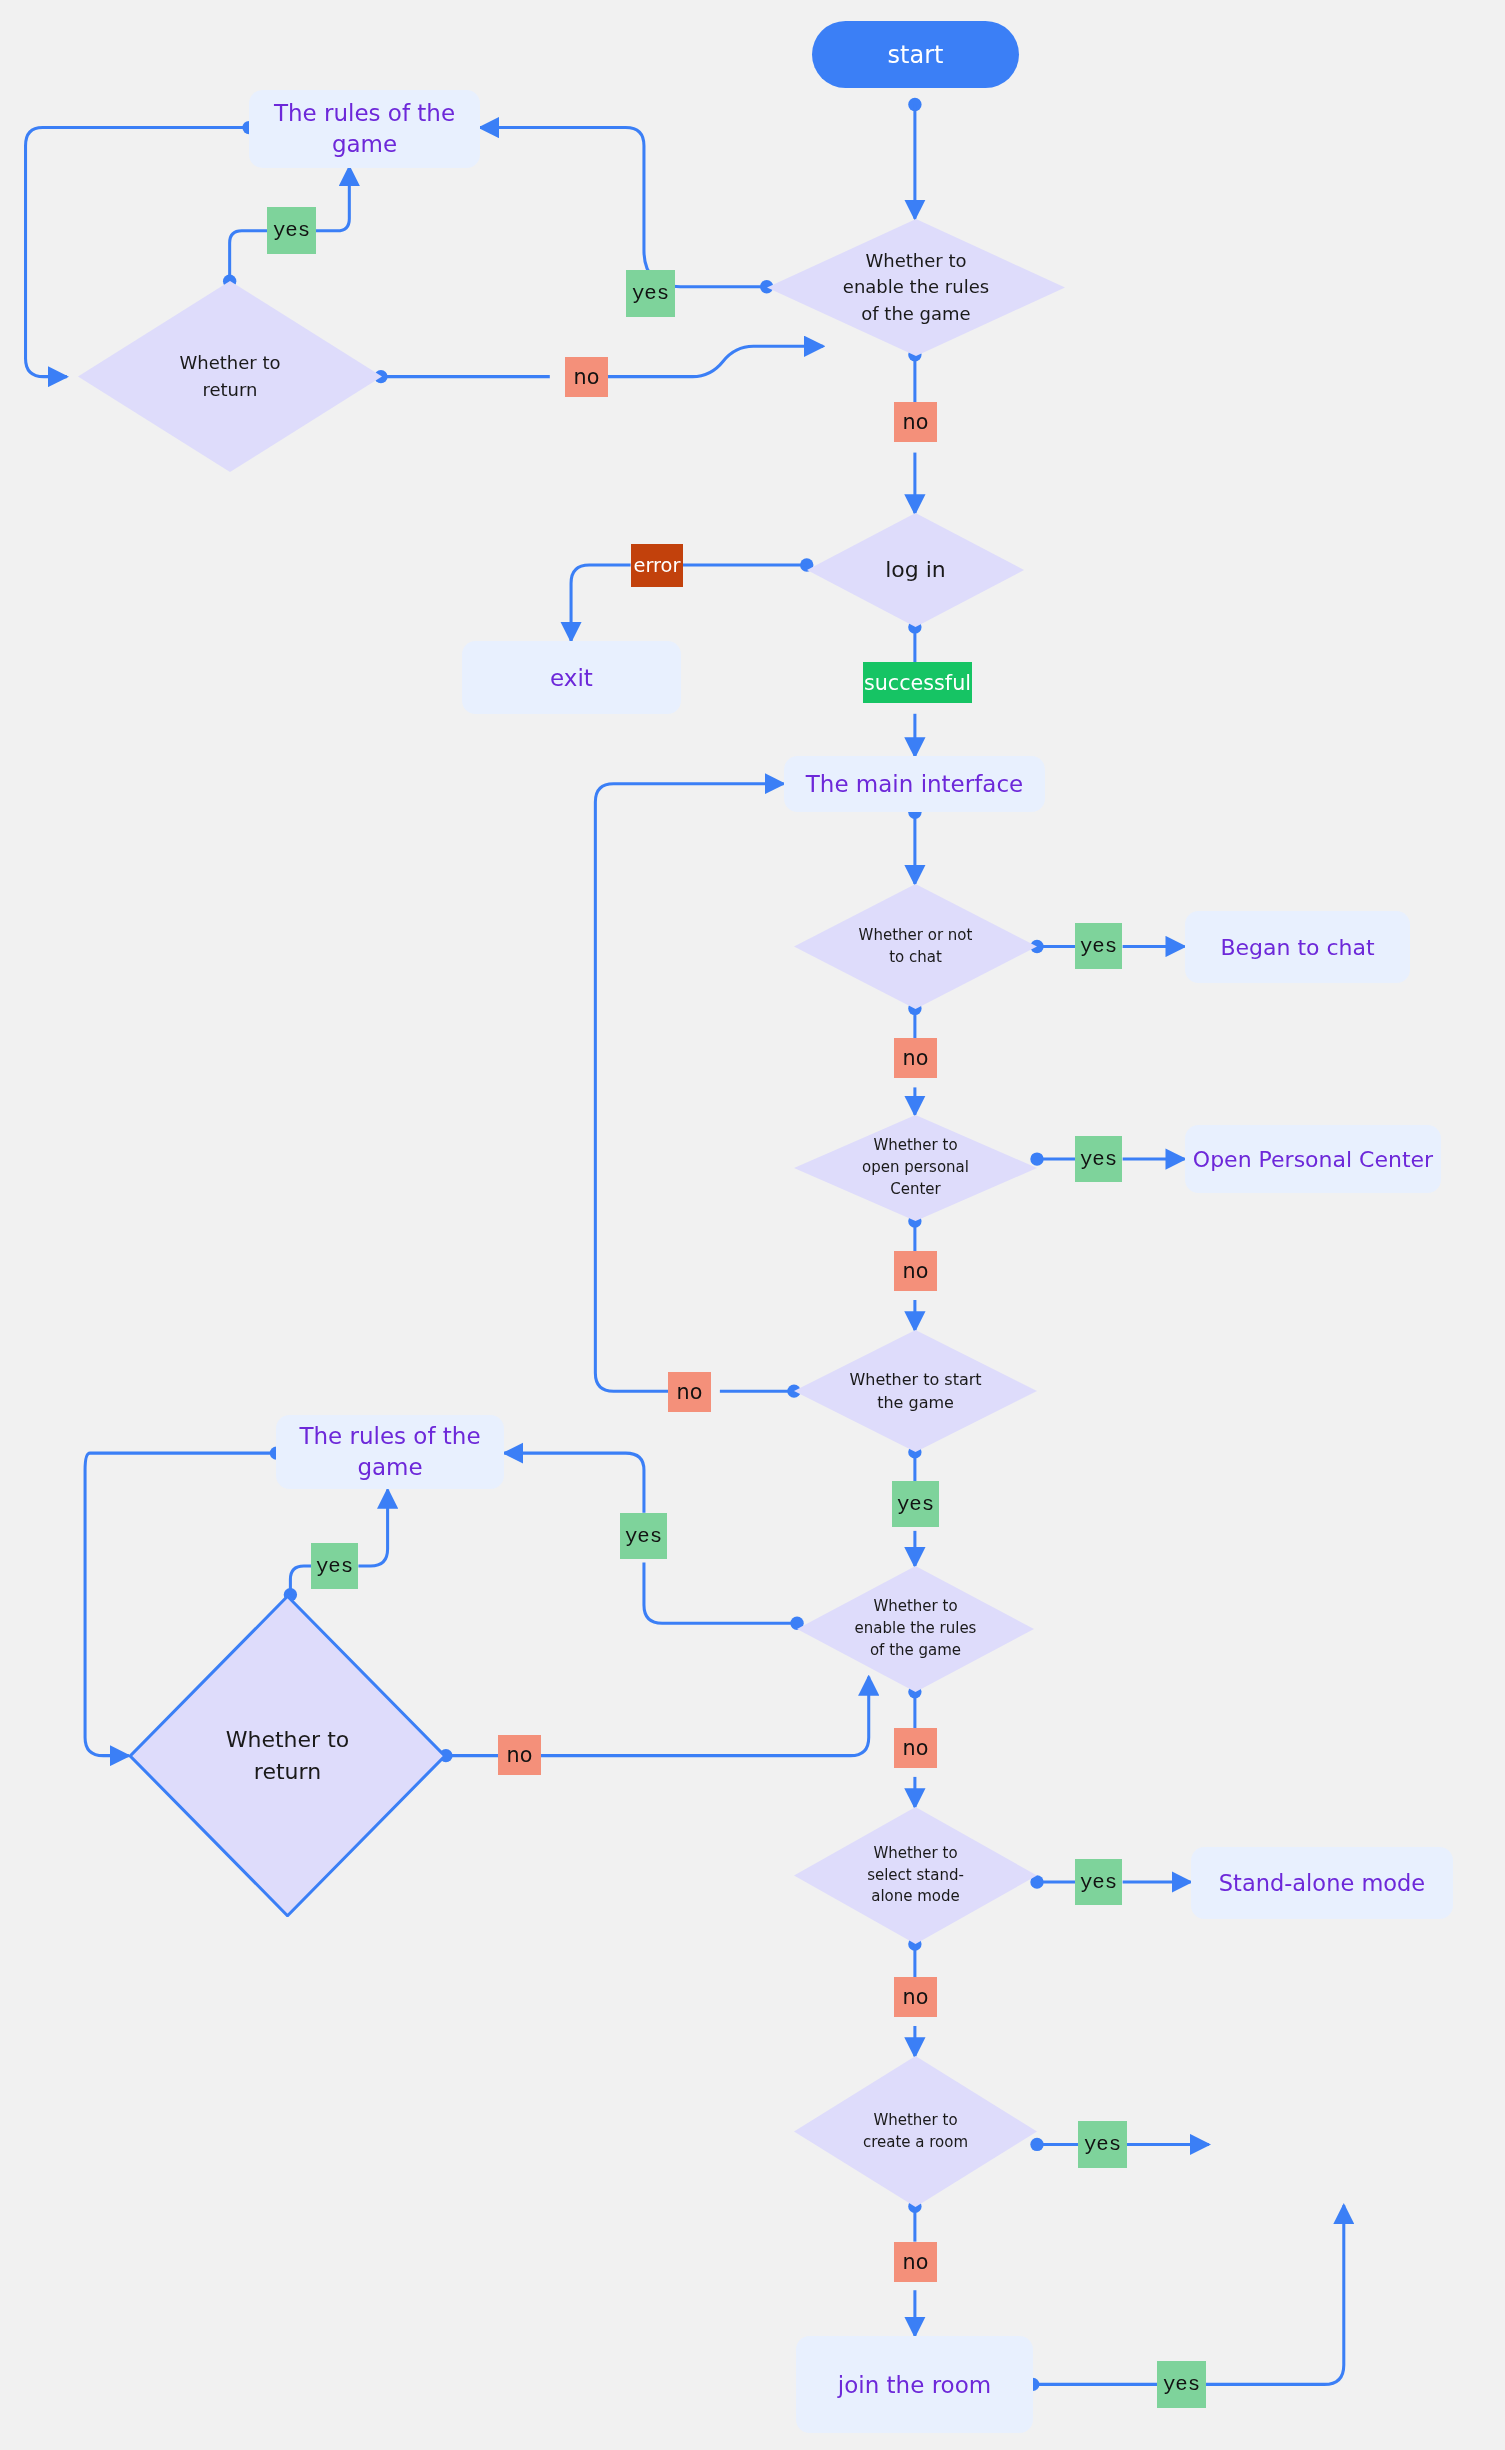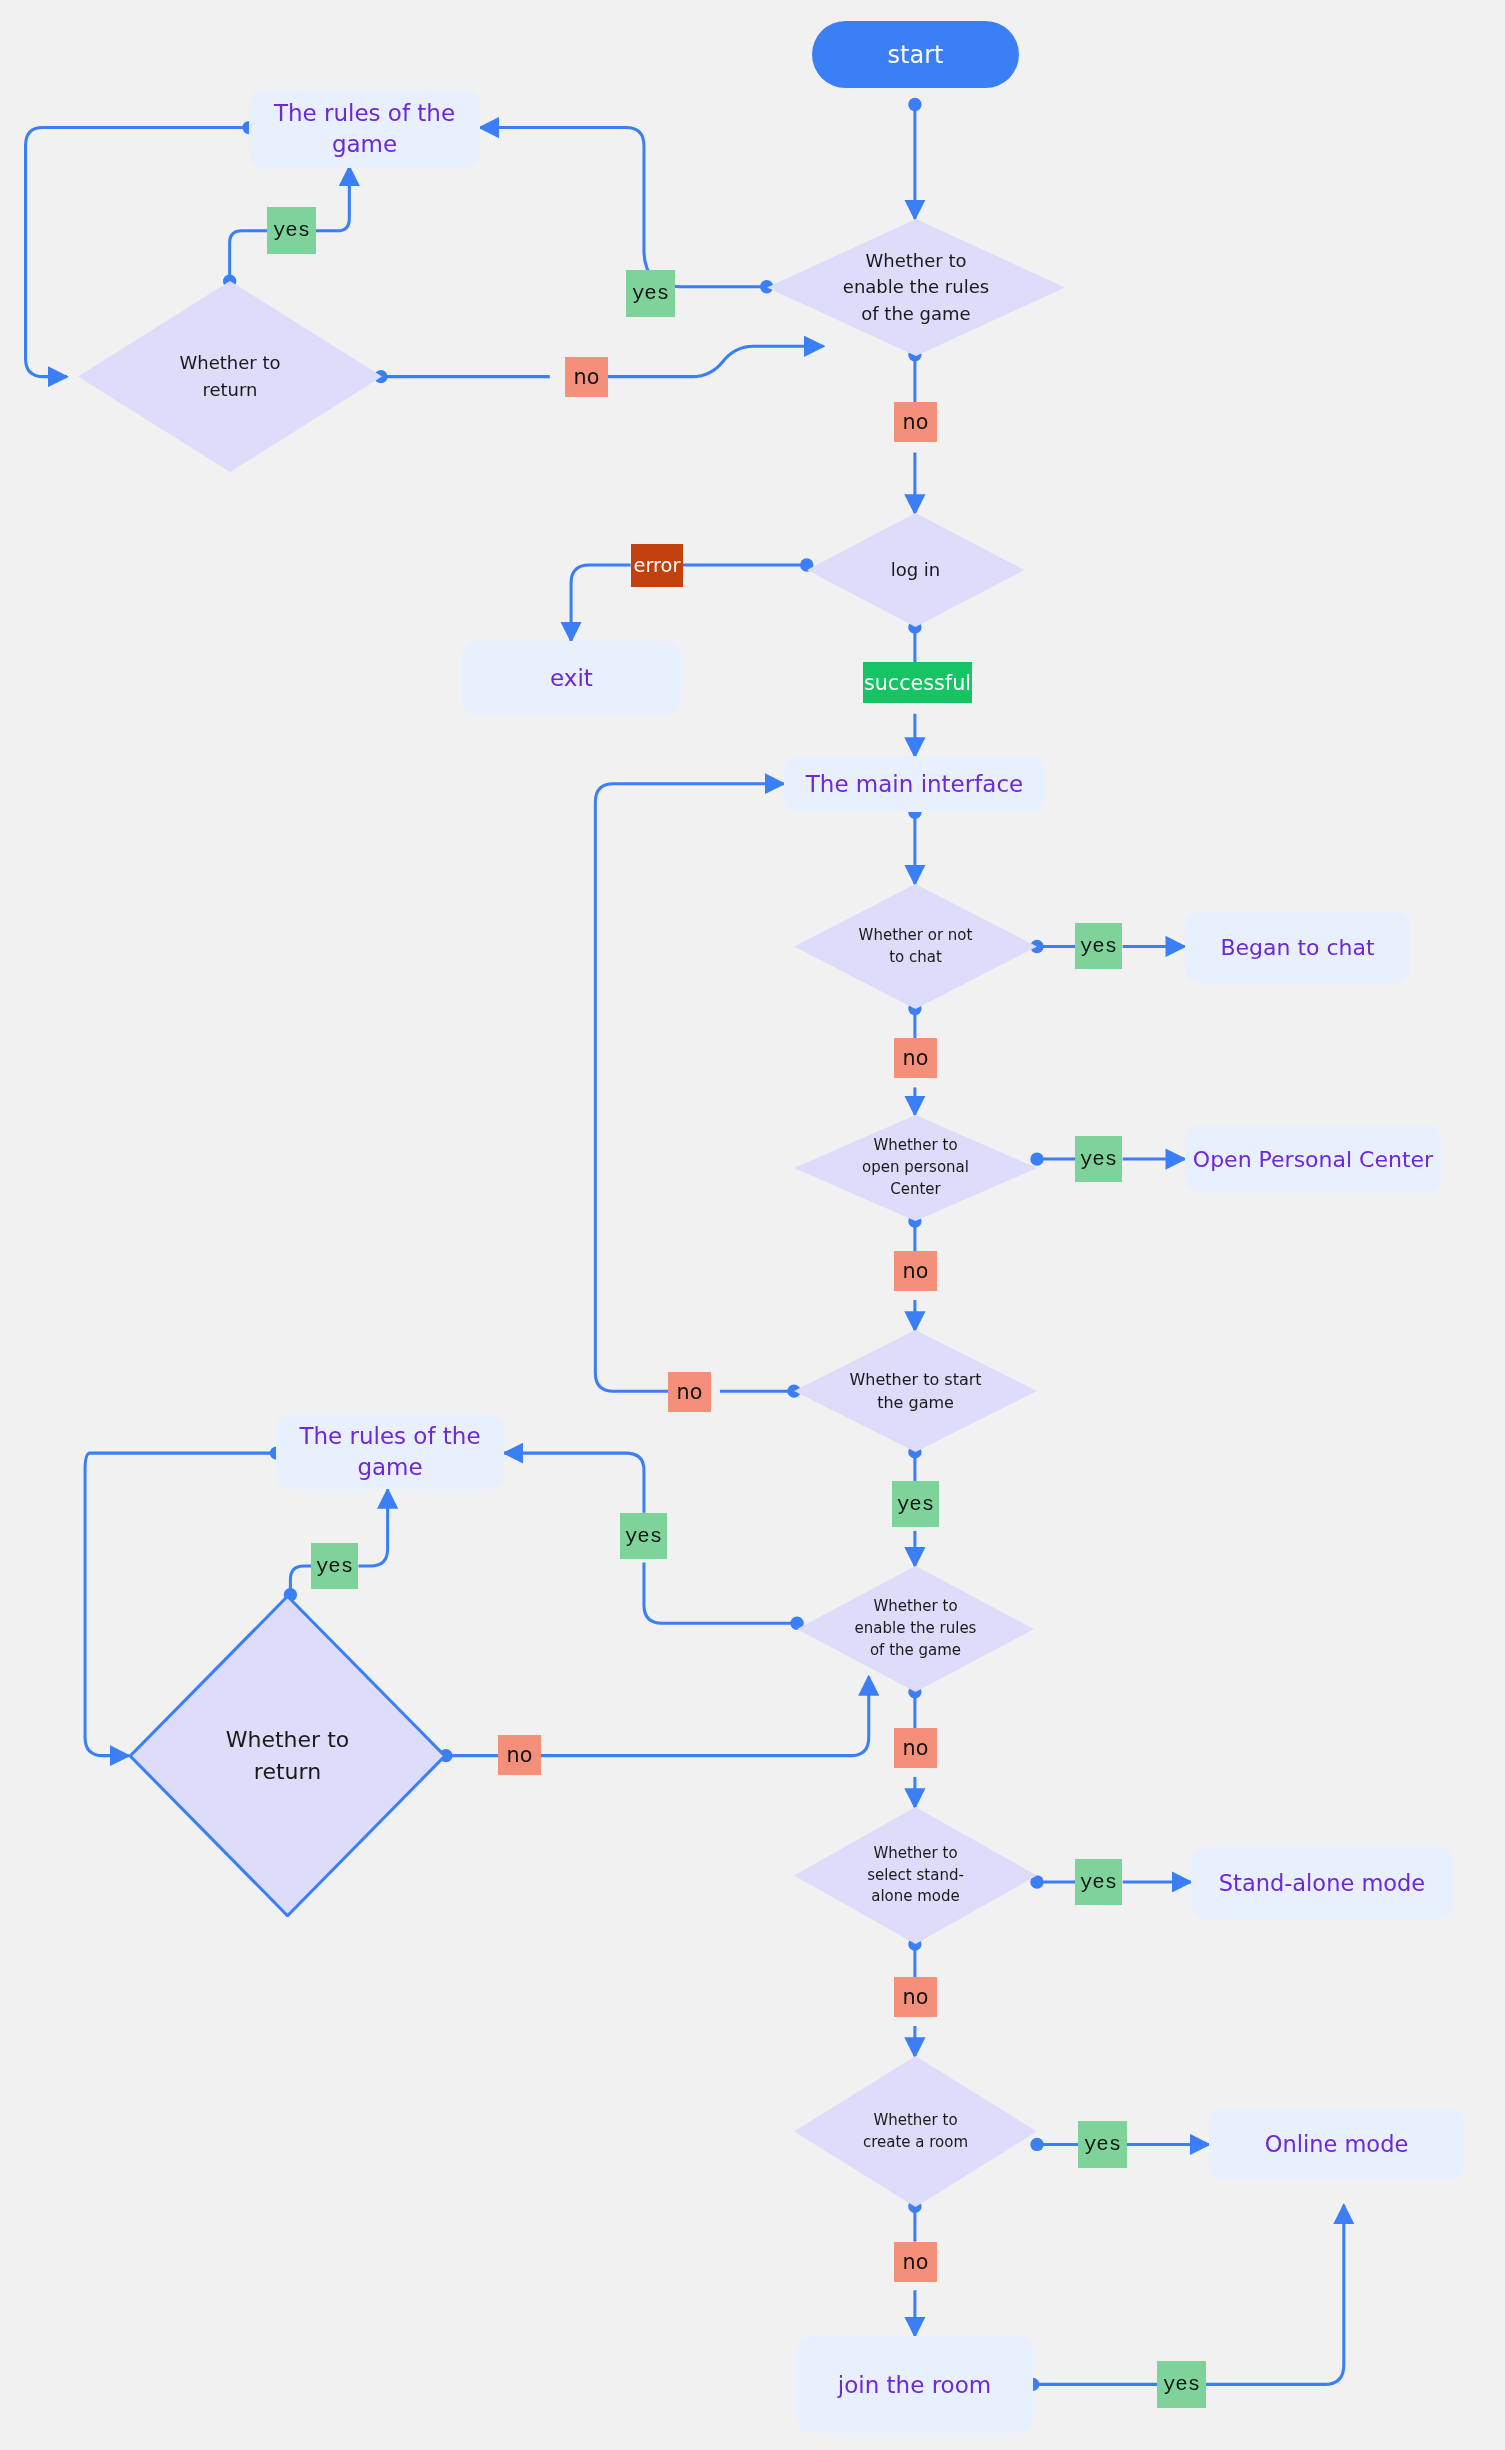--- a/index.html
+++ b/index.html
@@ -152,21 +152,21 @@
 
   <div class="dec-wrap" style="left:767px;top:219px;width:298px;height:137px;">
     <div class="dec-shape"></div>
     <div class="dec-label" style="font-size:18px;white-space:pre-line;">Whether to
 enable the rules
 of the game</div>
   </div>
 
   <div class="dec-wrap" style="left:807px;top:513px;width:217px;height:114px;">
     <div class="dec-shape"></div>
-    <div class="dec-label" style="font-size:18px;">log in</div>
+    <div class="dec-label" style="font-size:22px;">log in</div>
   </div>
 
   <div class="node proc" style="left:462px;top:641px;width:219px;height:73px;font-size:23px;">
     <span>exit</span>
   </div>
 
   <div class="node proc" style="left:784px;top:756px;width:261px;height:56px;font-size:23px;">
     <span>The main interface</span>
   </div>
 
@@ -228,23 +228,20 @@
   <div class="node proc" style="left:1191px;top:1847px;width:262px;height:72px;font-size:22.5px;">
     <span>Stand-alone mode</span>
   </div>
 
   <div class="dec-wrap" style="left:794px;top:2056px;width:243px;height:151px;">
     <div class="dec-shape"></div>
     <div class="dec-label" style="font-size:15px;white-space:pre-line;">Whether to
 create a room</div>
   </div>
 
-  <div class="node proc" style="left:1209px;top:2108px;width:255px;height:72px;font-size:22.5px;">
-    <span>Online mode</span>
-  </div>
 
   <div class="node proc" style="left:796px;top:2336px;width:237px;height:97px;font-size:23px;">
     <span>join the room</span>
   </div>
 
   <div class="lbl lbl-yes" style="left:267px;top:207px;width:49px;height:47px;">
     <span>yes</span>
   </div>
 
   <div class="lbl lbl-no" style="left:565px;top:357px;width:43px;height:40px;">

